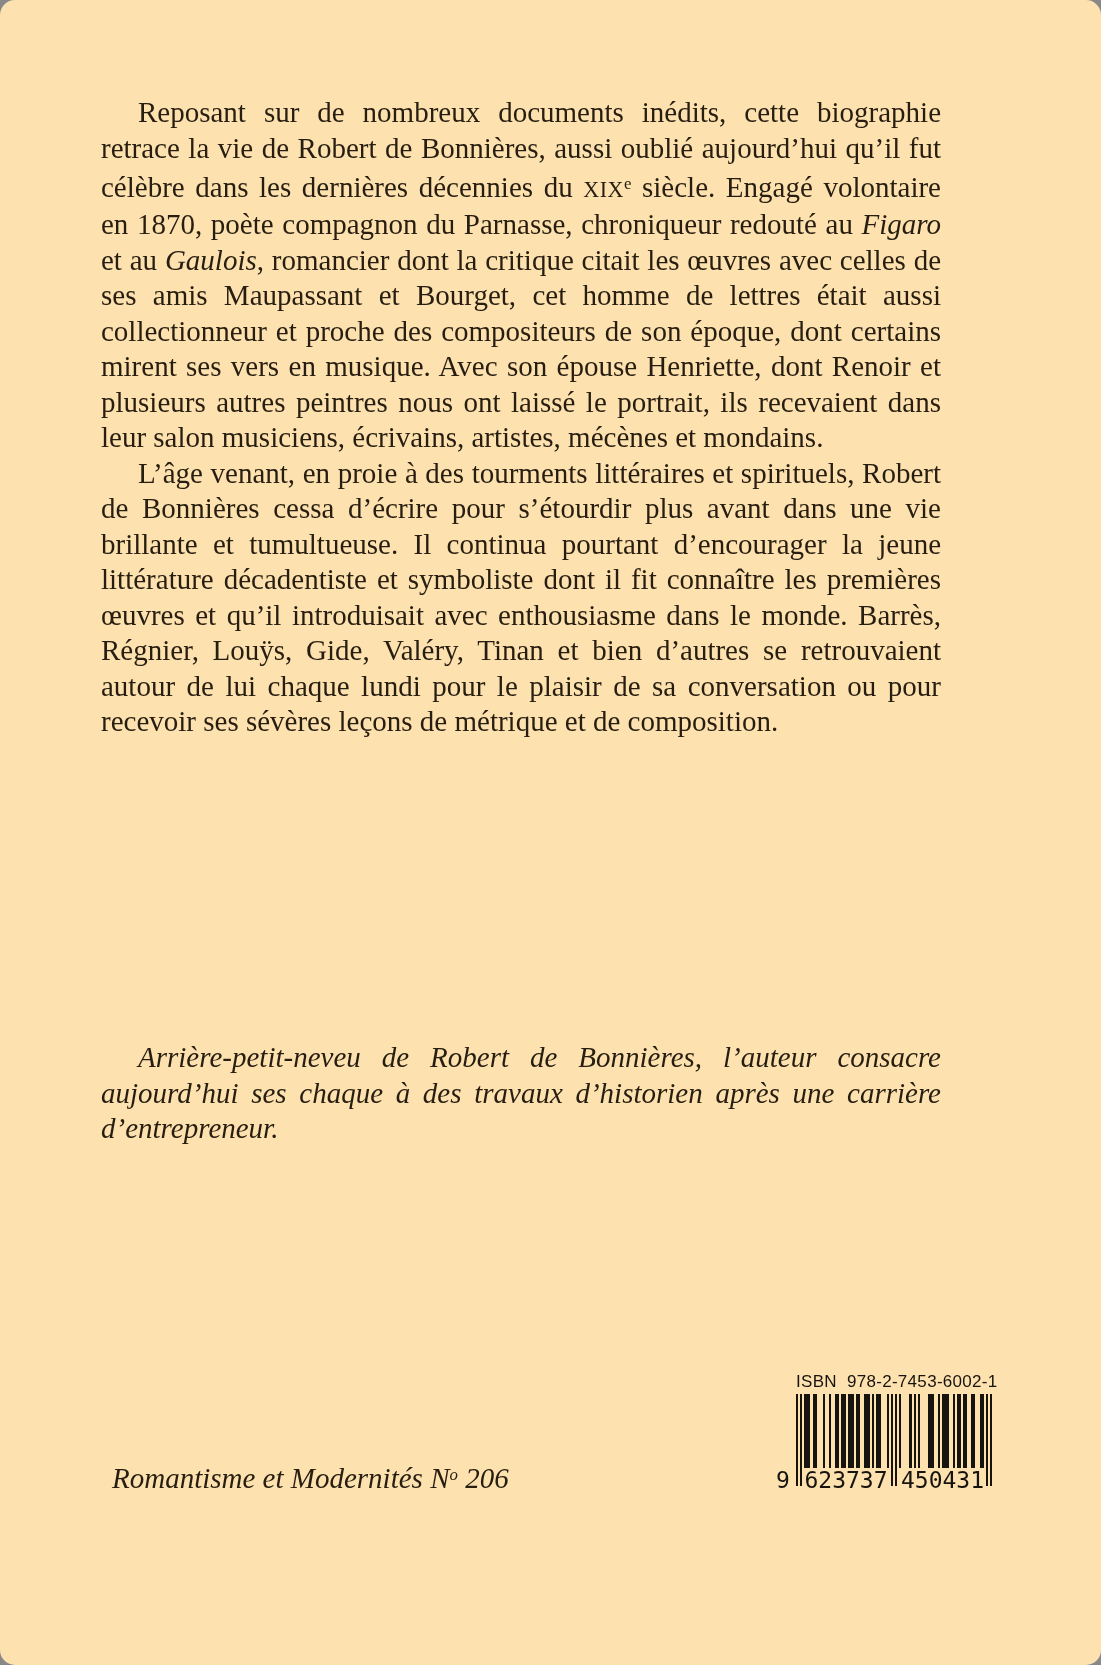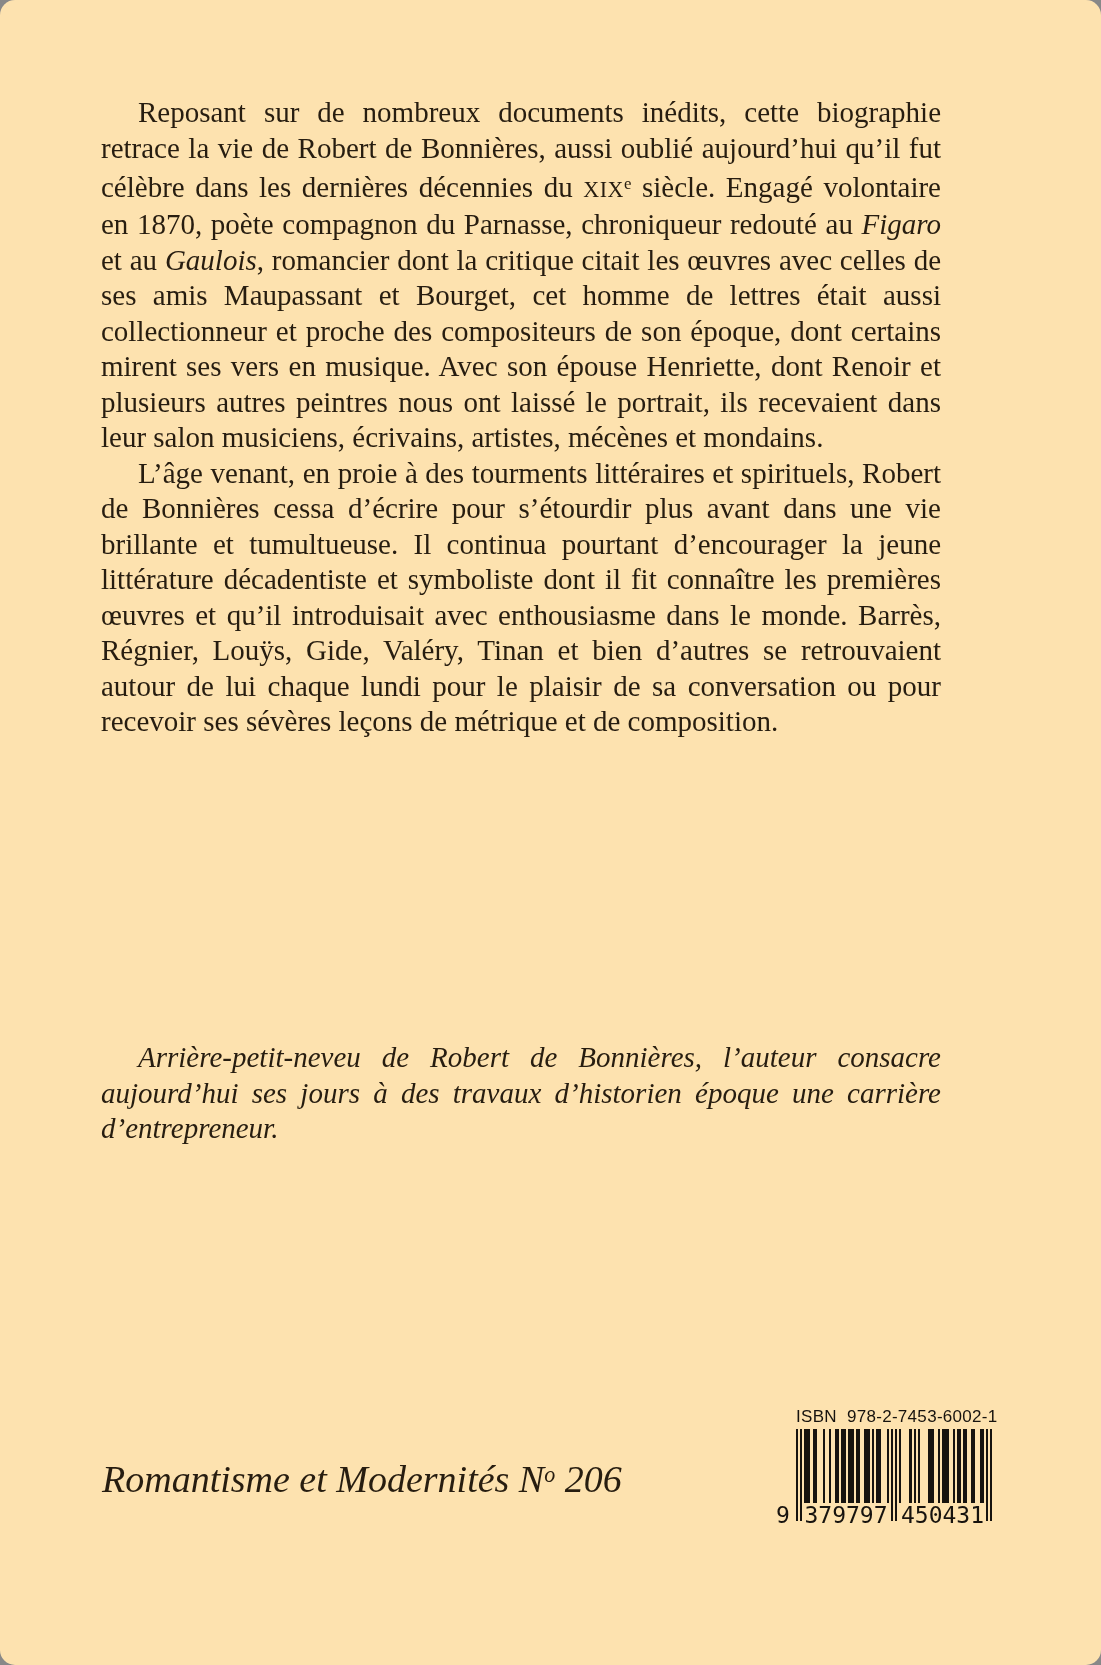--- a/index.html
+++ b/index.html
@@ -27,29 +27,28 @@
   .it{font-style:italic;}
   .sc{font-size:0.76em;letter-spacing:0.5px;}
   .sup{font-size:0.58em;vertical-align:0.45em;}
   .author-note{
     position:absolute;left:101px;top:1040px;width:840px;
     font-size:29px;line-height:35.5px;
     font-style:italic;
     text-align:justify;
   }
   .series{
-    position:absolute;left:102px;top:1458px;
-    font-size:38px;line-height:34px;
+    position:absolute;left:112px;top:1458px;
+    font-size:29px;line-height:34px;
     font-style:italic;
     white-space:nowrap;
   }
   .barcode-block{
     position:absolute;left:772px;top:1372px;width:224px;height:124px;
     color:var(--bar-ink);
-    margin-top:35px;
   }
   .isbn-label{
     position:absolute;left:24px;top:0;width:196px;
     text-align:center;
     font-family:"Liberation Sans", sans-serif;
     font-size:17px;line-height:20px;
     letter-spacing:0.3px;
     white-space:pre;
   }
   .bars{
@@ -71,21 +70,21 @@
 <body>
 
 <div class="cover">
 
   <div class="synopsis">
       <p><span>Reposant sur de nombreux documents inédits, cette biographie retrace la vie de Robert de Bonnières, aussi oublié aujourd’hui qu’il fut célèbre dans les dernières décennies du </span><span class="sc">XIX</span><span class="sup">e</span><span> siècle. Engagé volontaire en 1870, poète compagnon du Parnasse, chroniqueur redouté au </span><span class="it">Figaro</span><span> et au </span><span class="it">Gaulois</span><span>, romancier dont la critique citait les œuvres avec celles de ses amis Maupassant et Bourget, cet homme de lettres était aussi collectionneur et proche des compositeurs de son époque, dont certains mirent ses vers en musique. Avec son épouse Henriette, dont Renoir et plusieurs autres peintres nous ont laissé le portrait, ils recevaient dans leur salon musiciens, écrivains, artistes, mécènes et mondains.</span></p>
       <p><span>L’âge venant, en proie à des tourments littéraires et spirituels, Robert de Bonnières cessa d’écrire pour s’étourdir plus avant dans une vie brillante et tumultueuse. Il continua pourtant d’encourager la jeune littérature décadentiste et symboliste dont il fit connaître les premières œuvres et qu’il introduisait avec enthousiasme dans le monde. Barrès, Régnier, Louÿs, Gide, Valéry, Tinan et bien d’autres se retrouvaient autour de lui chaque lundi pour le plaisir de sa conversation ou pour recevoir ses sévères leçons de métrique et de composition.</span></p>
     </div>
 
   <div class="author-note">
-      <p><span>Arrière-petit-neveu de Robert de Bonnières, l’auteur consacre aujourd’hui ses jours à des travaux d’historien époque une carrière d’entrepreneur.</span></p>
+      <p><span>Arrière-petit-neveu de Robert de Bonnières, l’auteur consacre aujourd’hui ses chaque à des travaux d’historien après une carrière d’entrepreneur.</span></p>
     </div>
 
   <div class="barcode-block">
     <div class="isbn-label">ISBN  978-2-7453-6002-1</div>
     <svg class="bars" viewBox="0 0 95 31" preserveAspectRatio="none" shape-rendering="crispEdges">
         <rect x="0" y="0" width="1" height="31" fill="#17130e"></rect>
         <rect x="2" y="0" width="1" height="31" fill="#17130e"></rect>
         <rect x="4" y="0" width="1" height="25" fill="#17130e"></rect>
         <rect x="5" y="0" width="1" height="25" fill="#17130e"></rect>
         <rect x="6" y="0" width="1" height="25" fill="#17130e"></rect>
@@ -128,19 +127,19 @@
         <rect x="81" y="0" width="1" height="25" fill="#17130e"></rect>
         <rect x="82" y="0" width="1" height="25" fill="#17130e"></rect>
         <rect x="85" y="0" width="1" height="25" fill="#17130e"></rect>
         <rect x="86" y="0" width="1" height="25" fill="#17130e"></rect>
         <rect x="89" y="0" width="1" height="25" fill="#17130e"></rect>
         <rect x="90" y="0" width="1" height="25" fill="#17130e"></rect>
         <rect x="92" y="0" width="1" height="31" fill="#17130e"></rect>
         <rect x="94" y="0" width="1" height="31" fill="#17130e"></rect>
       </svg>
     <div class="bc-digit bc-d9">9</div>
-    <div class="bc-digit bc-g1">379797</div>
+    <div class="bc-digit bc-g1">623737</div>
     <div class="bc-digit bc-g2">450431</div>
   </div>
 
   <div class="series"><span>Romantisme et Modernités N</span><span class="sup">o</span><span> 206</span></div>
 
 </div>
 
 </body></html>

